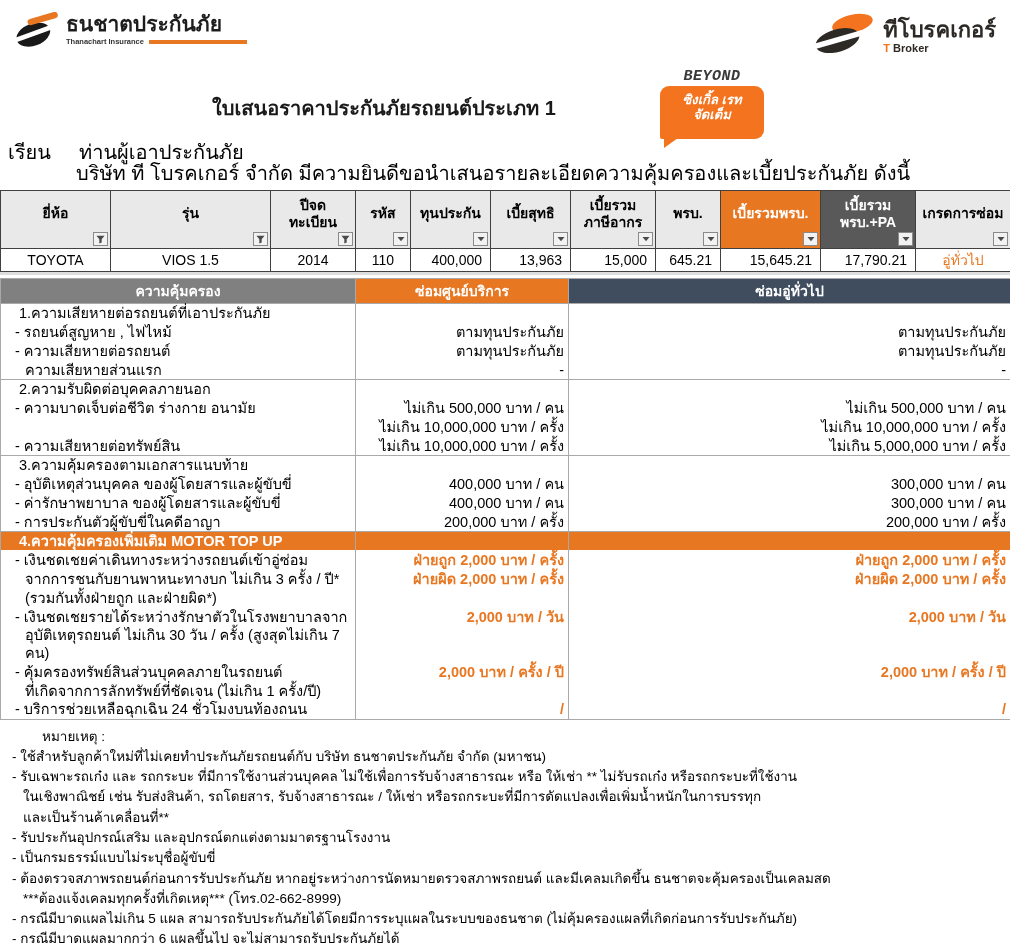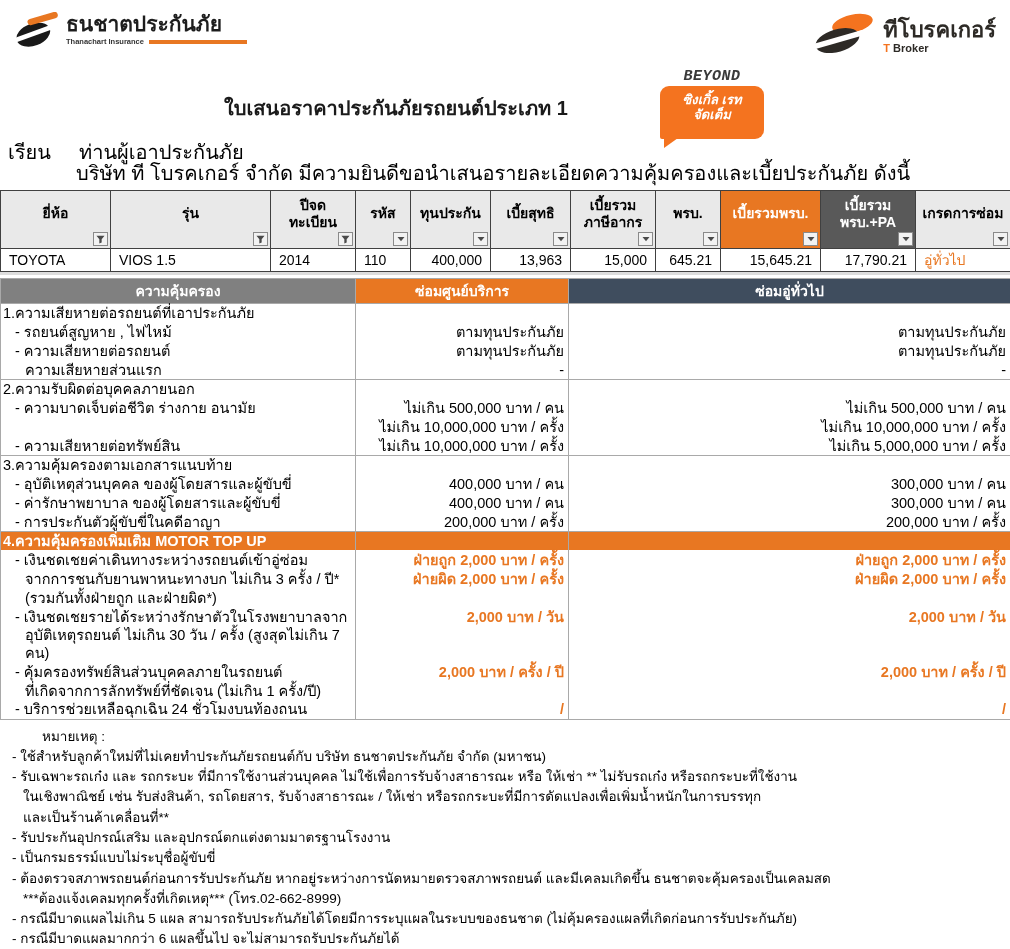--- a/index.html
+++ b/index.html
@@ -19,21 +19,21 @@
   .tn-sub-en { font-size: 7.5px; font-weight: bold; color: #333; white-space: nowrap; }
   .tn-line { width: 98px; height: 4px; background: #E87722; }
   .tb-logo { display: flex; gap: 8px; align-items: center; margin-right: 4px; }
   .tb-text { display: flex; flex-direction: column; }
   .tb-name { font-size: 22px; font-weight: bold; color: #2D2A26; line-height: 24px; }
   .tb-sub { font-size: 11px; font-weight: bold; color: #2D2A26; }
   .tb-sub .t-orange { color: #F4731F; }
 
   
   .title-wrap { position: relative; height: 74px; }
-  .page-title { position: absolute; top: 26px; left: 16px; width: 760px; text-align: center; font-size: 20px; font-weight: bold; color: #1a1a1a; }
+  .page-title { position: absolute; top: 26px; left: 4px; width: 760px; text-align: center; font-size: 20px; font-weight: bold; color: #1a1a1a; }
   .badge { position: absolute; left: 660px; top: 2px; width: 104px; text-align: center; }
   .badge-beyond { font-style: italic; font-weight: bold; font-size: 15px; color: #3a3a3a; letter-spacing: .5px; font-family: Liberation Mono, monospace; }
   .badge-bubble { margin-top: 1px; background: #F4731F; border-radius: 9px 9px 9px 2px; color: #fff; font-style: italic; font-weight: bold; font-size: 13px; line-height: 15px; padding: 6px 4px 17px; position: relative; }
   .badge-bubble::after { content: ""; position: absolute; left: 4px; bottom: -9px; width: 0; height: 0;
     border-left: 14px solid #F4731F; border-bottom: 10px solid transparent; }
 
   
   .greeting { padding: 2px 8px 6px 8px; font-size: 20px; line-height: 21px; }
   .greet-line1 { display: flex; gap: 28px; }
   .greet-line2 { padding-left: 68px; }
@@ -43,37 +43,37 @@
   .quote { width: 1010px; font-size: 14px; box-shadow: 0 3px 0 rgba(120,120,120,.25); }
   .quote th { border: 1px solid #404040; background: #E9E9E9; height: 58px; position: relative;
     font-weight: bold; text-align: center; vertical-align: middle; padding: 2px 3px 14px 3px; }
   .quote th .qlbl { white-space: pre-line; line-height: 17px; }
   .quote th.orange { background: #E87722; color: #fff; }
   .quote th.dark { background: #595959; color: #fff; }
   .filter-btn { position: absolute; right: 2px; bottom: 2px; width: 15px; height: 14px; padding: 0;
     background: #F2F2F2; border: 1px solid #8a8a8a; display: flex; align-items: center; justify-content: center; cursor: pointer; }
   .filter-btn svg { display: block; }
   .quote td { border: 1px solid #404040; height: 23px; padding: 0 8px; vertical-align: middle; }
-  .quote td.center { text-align: left; }
+  .quote td.center { text-align: center; }
   .quote td.right { text-align: right; }
   .quote td.accent { color: #E87722; }
 
   
   .cov { width: 1010px; margin-top: 6px; font-size: 14.5px; border: 1px solid #A9A9A9; }
   .cov th { height: 22px; font-size: 14px; font-weight: bold; color: #fff; text-align: center; vertical-align: middle; border: 1px solid #A9A9A9; }
   .cov th.c1 { background: #808080; }
   .cov th.c2 { background: #E87722; }
   .cov th.c3 { background: #3F4D5E; }
   .cov td { height: 19px; vertical-align: middle; line-height: 18px; padding: 0 4px; }
   .cov td + td { border-left: 1px solid #A9A9A9; }
   .cov tr.sect-start td { border-top: 1px solid #A9A9A9; }
   .cov td.val { text-align: right; }
   .cov td.accent { color: #E87722; font-weight: bold; }
   .cov tr.motor-band td { background: #E87722; color: #fff; font-weight: bold; height: 15px; }
-  .cov td.lab { padding-left: 2px; }
+  .cov td.lab { padding-left: 18px; }
   .cov td.ind1 { padding-left: 14px; }
   .cov td.ind2 { padding-left: 24px; }
 
   
   .notes { padding: 7px 8px 10px 10px; font-size: 13.5px; line-height: 20.3px; color: #000; }
   .notes-heading { padding-left: 32px; }
   .note-line { padding-left: 2px; }
   .note-line.ind1 { padding-left: 13px; }
 </style>
 </head>

